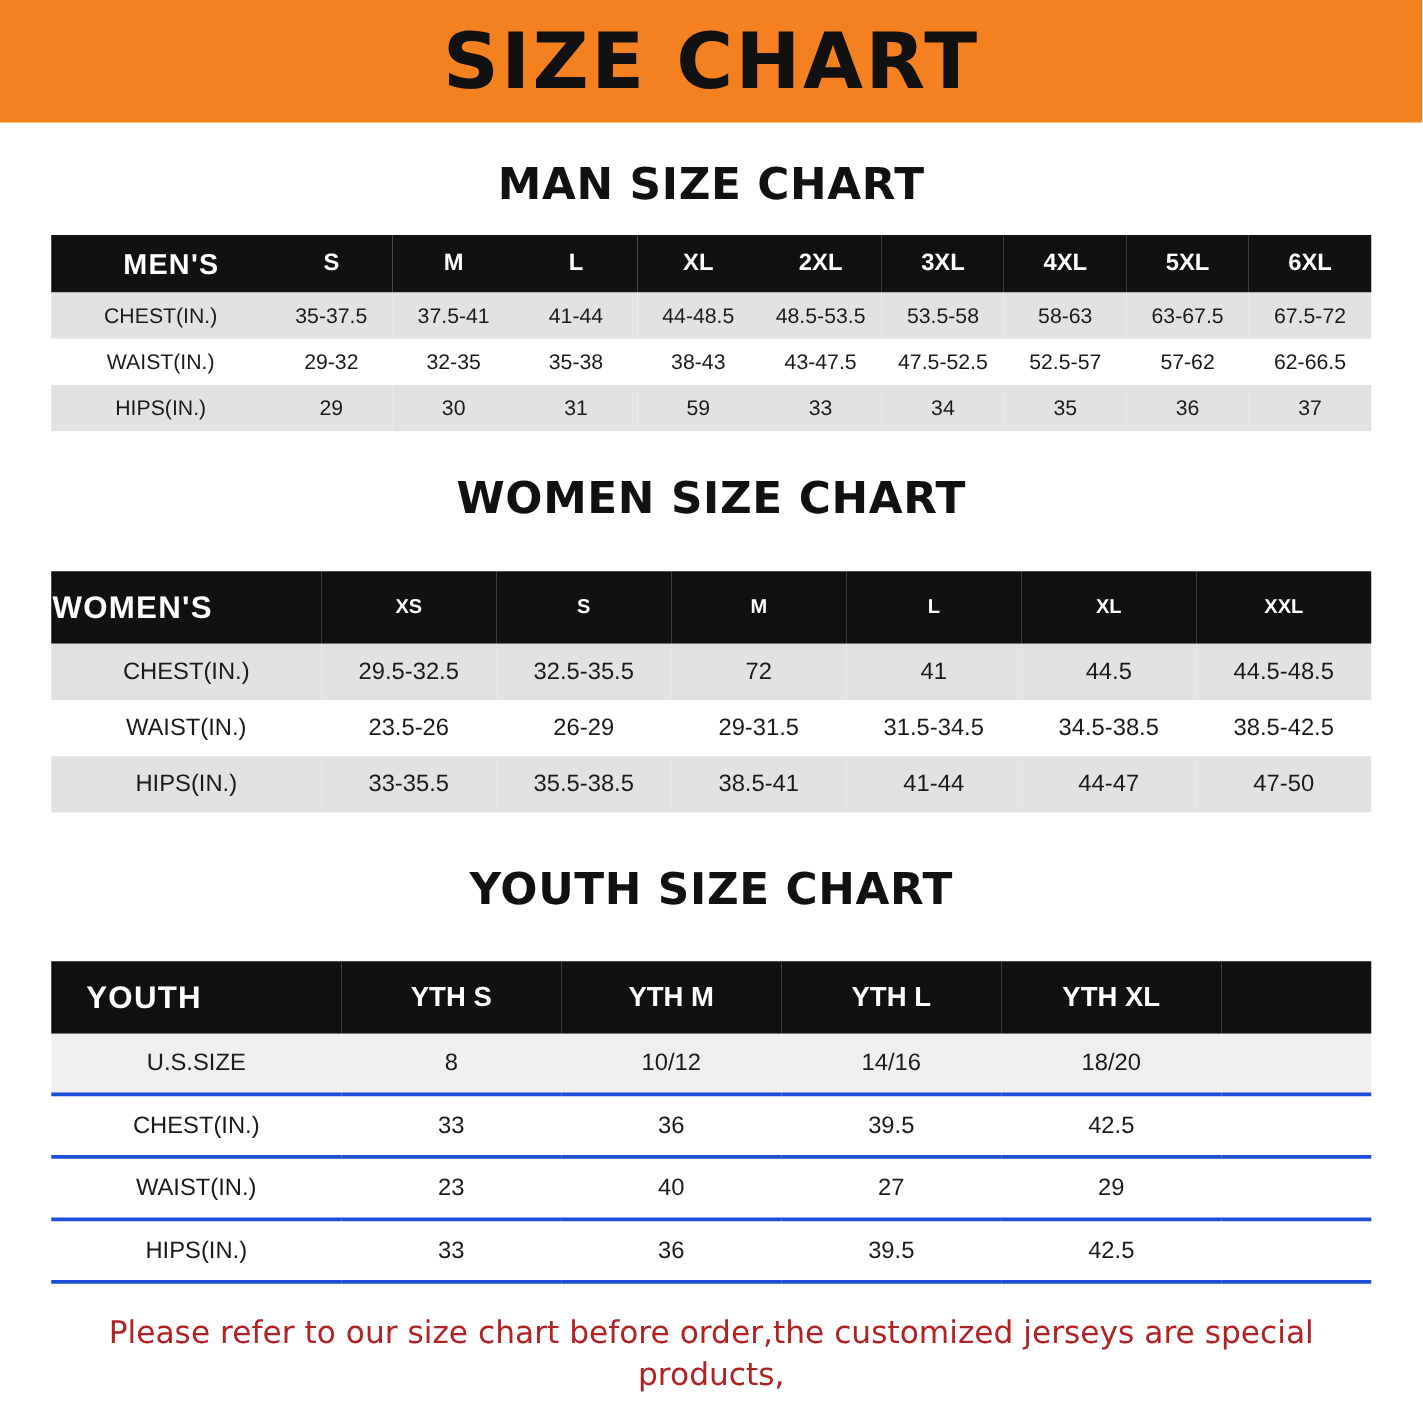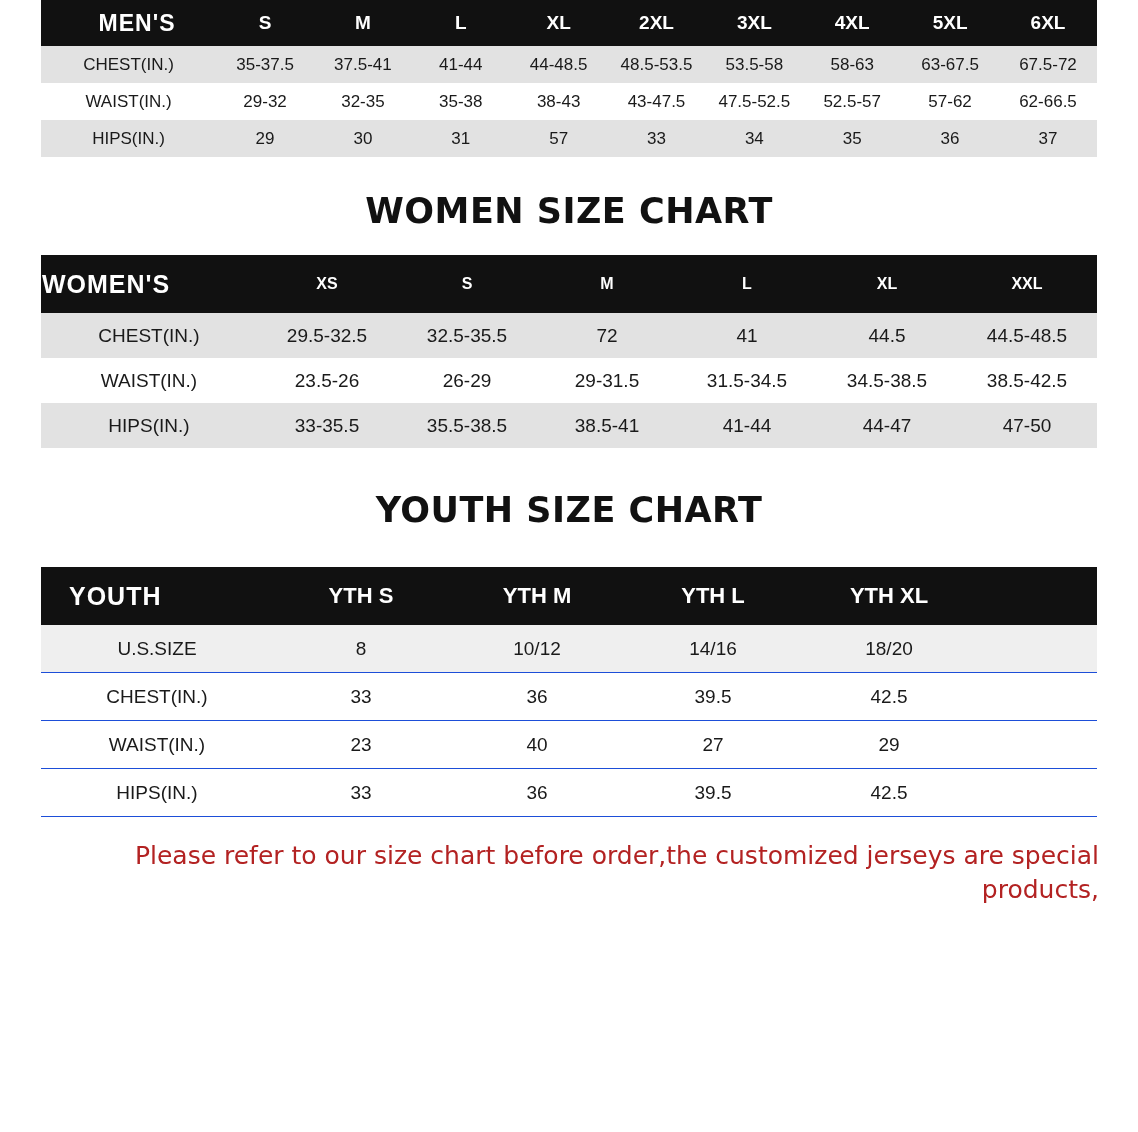--- a/index.html
+++ b/index.html
@@ -47,21 +47,21 @@
     letter-spacing: 0.5px;
   }
   .section-title.man {
     font-size: 35px;
     margin-top: 30px;
     margin-bottom: 20px;
   }
   .section-title.women {
     font-size: 35px;
     margin-top: 34px;
-    margin-bottom: 24px;
+    margin-bottom: 38px;
   }
   .section-title.youth {
     font-size: 35px;
     margin-top: 42px;
     margin-bottom: 37px;
   }
 
   
   table {
     border-collapse: collapse;
@@ -129,42 +129,46 @@
   .youth-t thead th.corner {
     text-align: left;
     padding-left: 28px;
     font-size: 25px;
     letter-spacing: 1px;
   }
   .youth-t tbody td {
     height: 45px;
     font-size: 19px;
     background: #ffffff;
-    border-bottom: 1px solid #1d4ed8;
+    border-bottom: 3px solid #1d4ed8;
   }
   .youth-t tbody tr.alt td { background: #efefef; }
 
   
   .note {
     margin: 22px auto 0 auto;
     width: 1060px;
     text-align: center;
     color: #b32222;
     font-family: "DejaVu Sans", sans-serif;
     font-size: 25px;
     line-height: 1.35;
   }
-  .note span { display: block; text-align: right; }
+  .note span { display: block; }
 </style>
 </head>
 <body>
 
 <div class="page">
 
-
+  <div class="banner">
+    <div class="banner-title">SIZE CHART</div>
+  </div>
+
+  <div class="section-title man">MAN SIZE CHART</div>
 
   <table class="size-table men">
     <colgroup>
       <col style="width:175px">
       <col span="9" style="width:97.8px">
     </colgroup>
     <thead>
       <tr>
         <th class="corner">MEN'S</th>
         <th>S</th>
@@ -201,21 +205,21 @@
         <td>47.5-52.5</td>
         <td>52.5-57</td>
         <td>57-62</td>
         <td>62-66.5</td>
       </tr>
       <tr class="alt">
         <td class="row-label">HIPS(IN.)</td>
         <td>29</td>
         <td>30</td>
         <td>31</td>
-        <td>57</td>
+        <td>59</td>
         <td>33</td>
         <td>34</td>
         <td>35</td>
         <td>36</td>
         <td>37</td>
       </tr>
     </tbody>
   </table>
 
   <div class="section-title women">WOMEN SIZE CHART</div>

